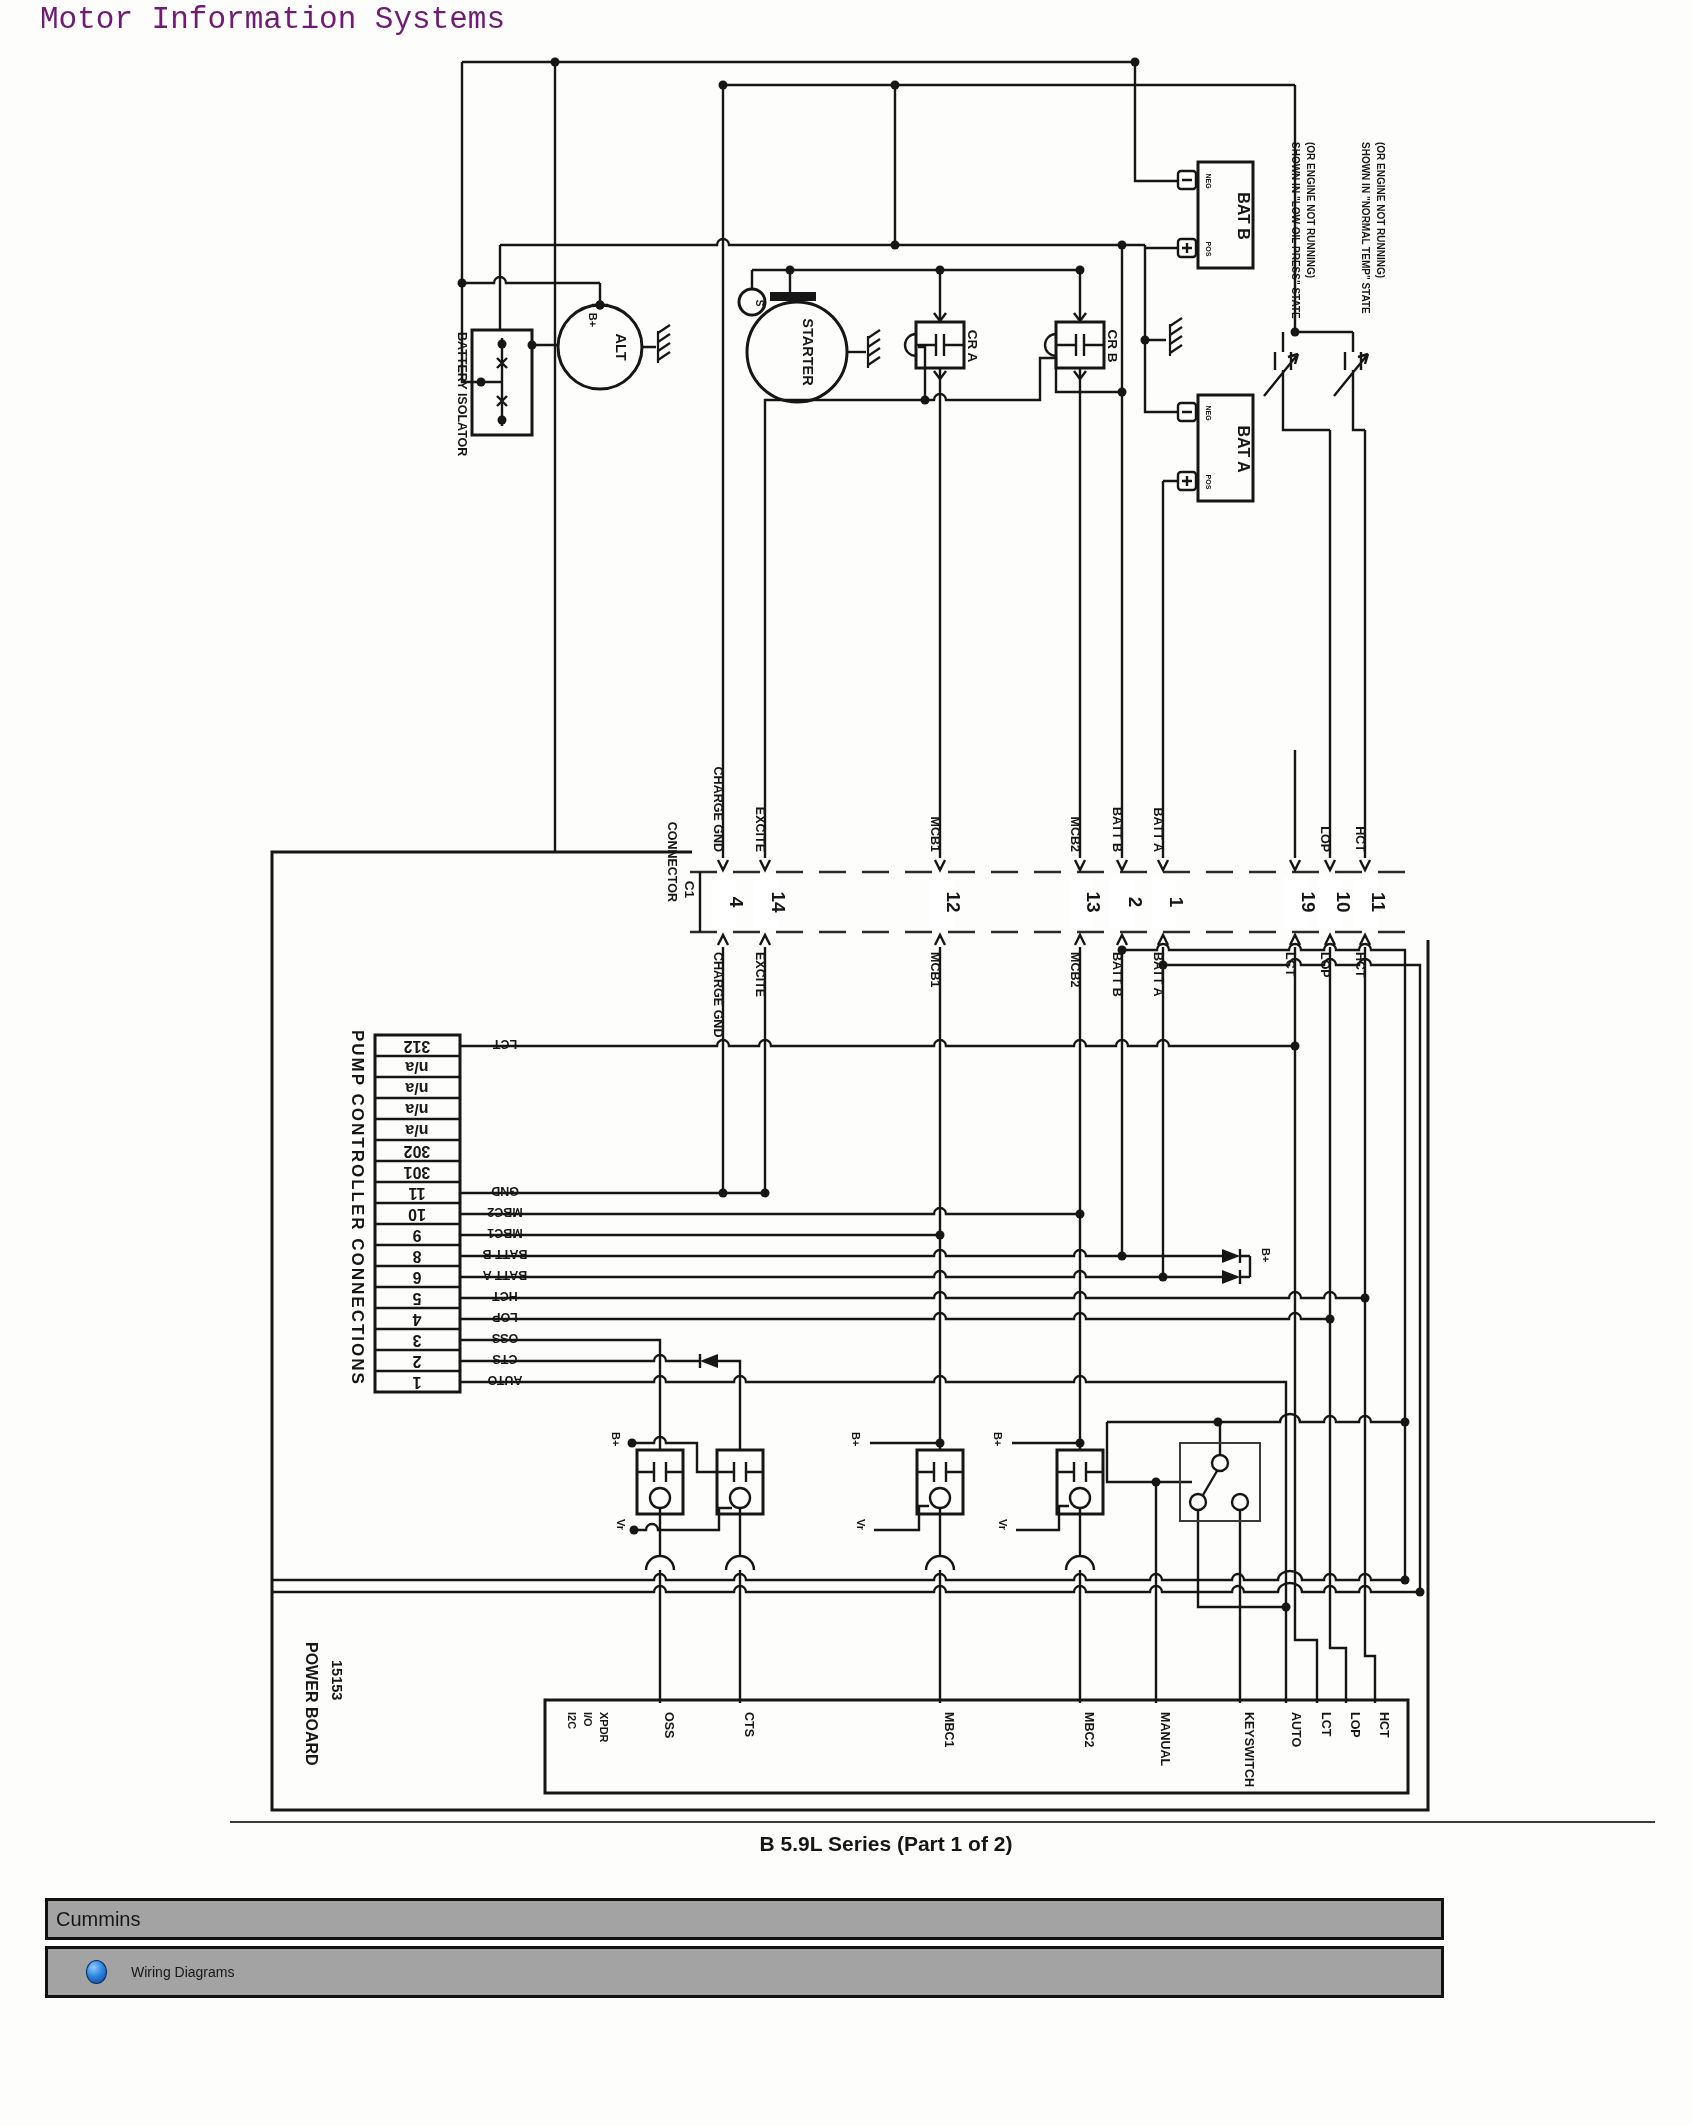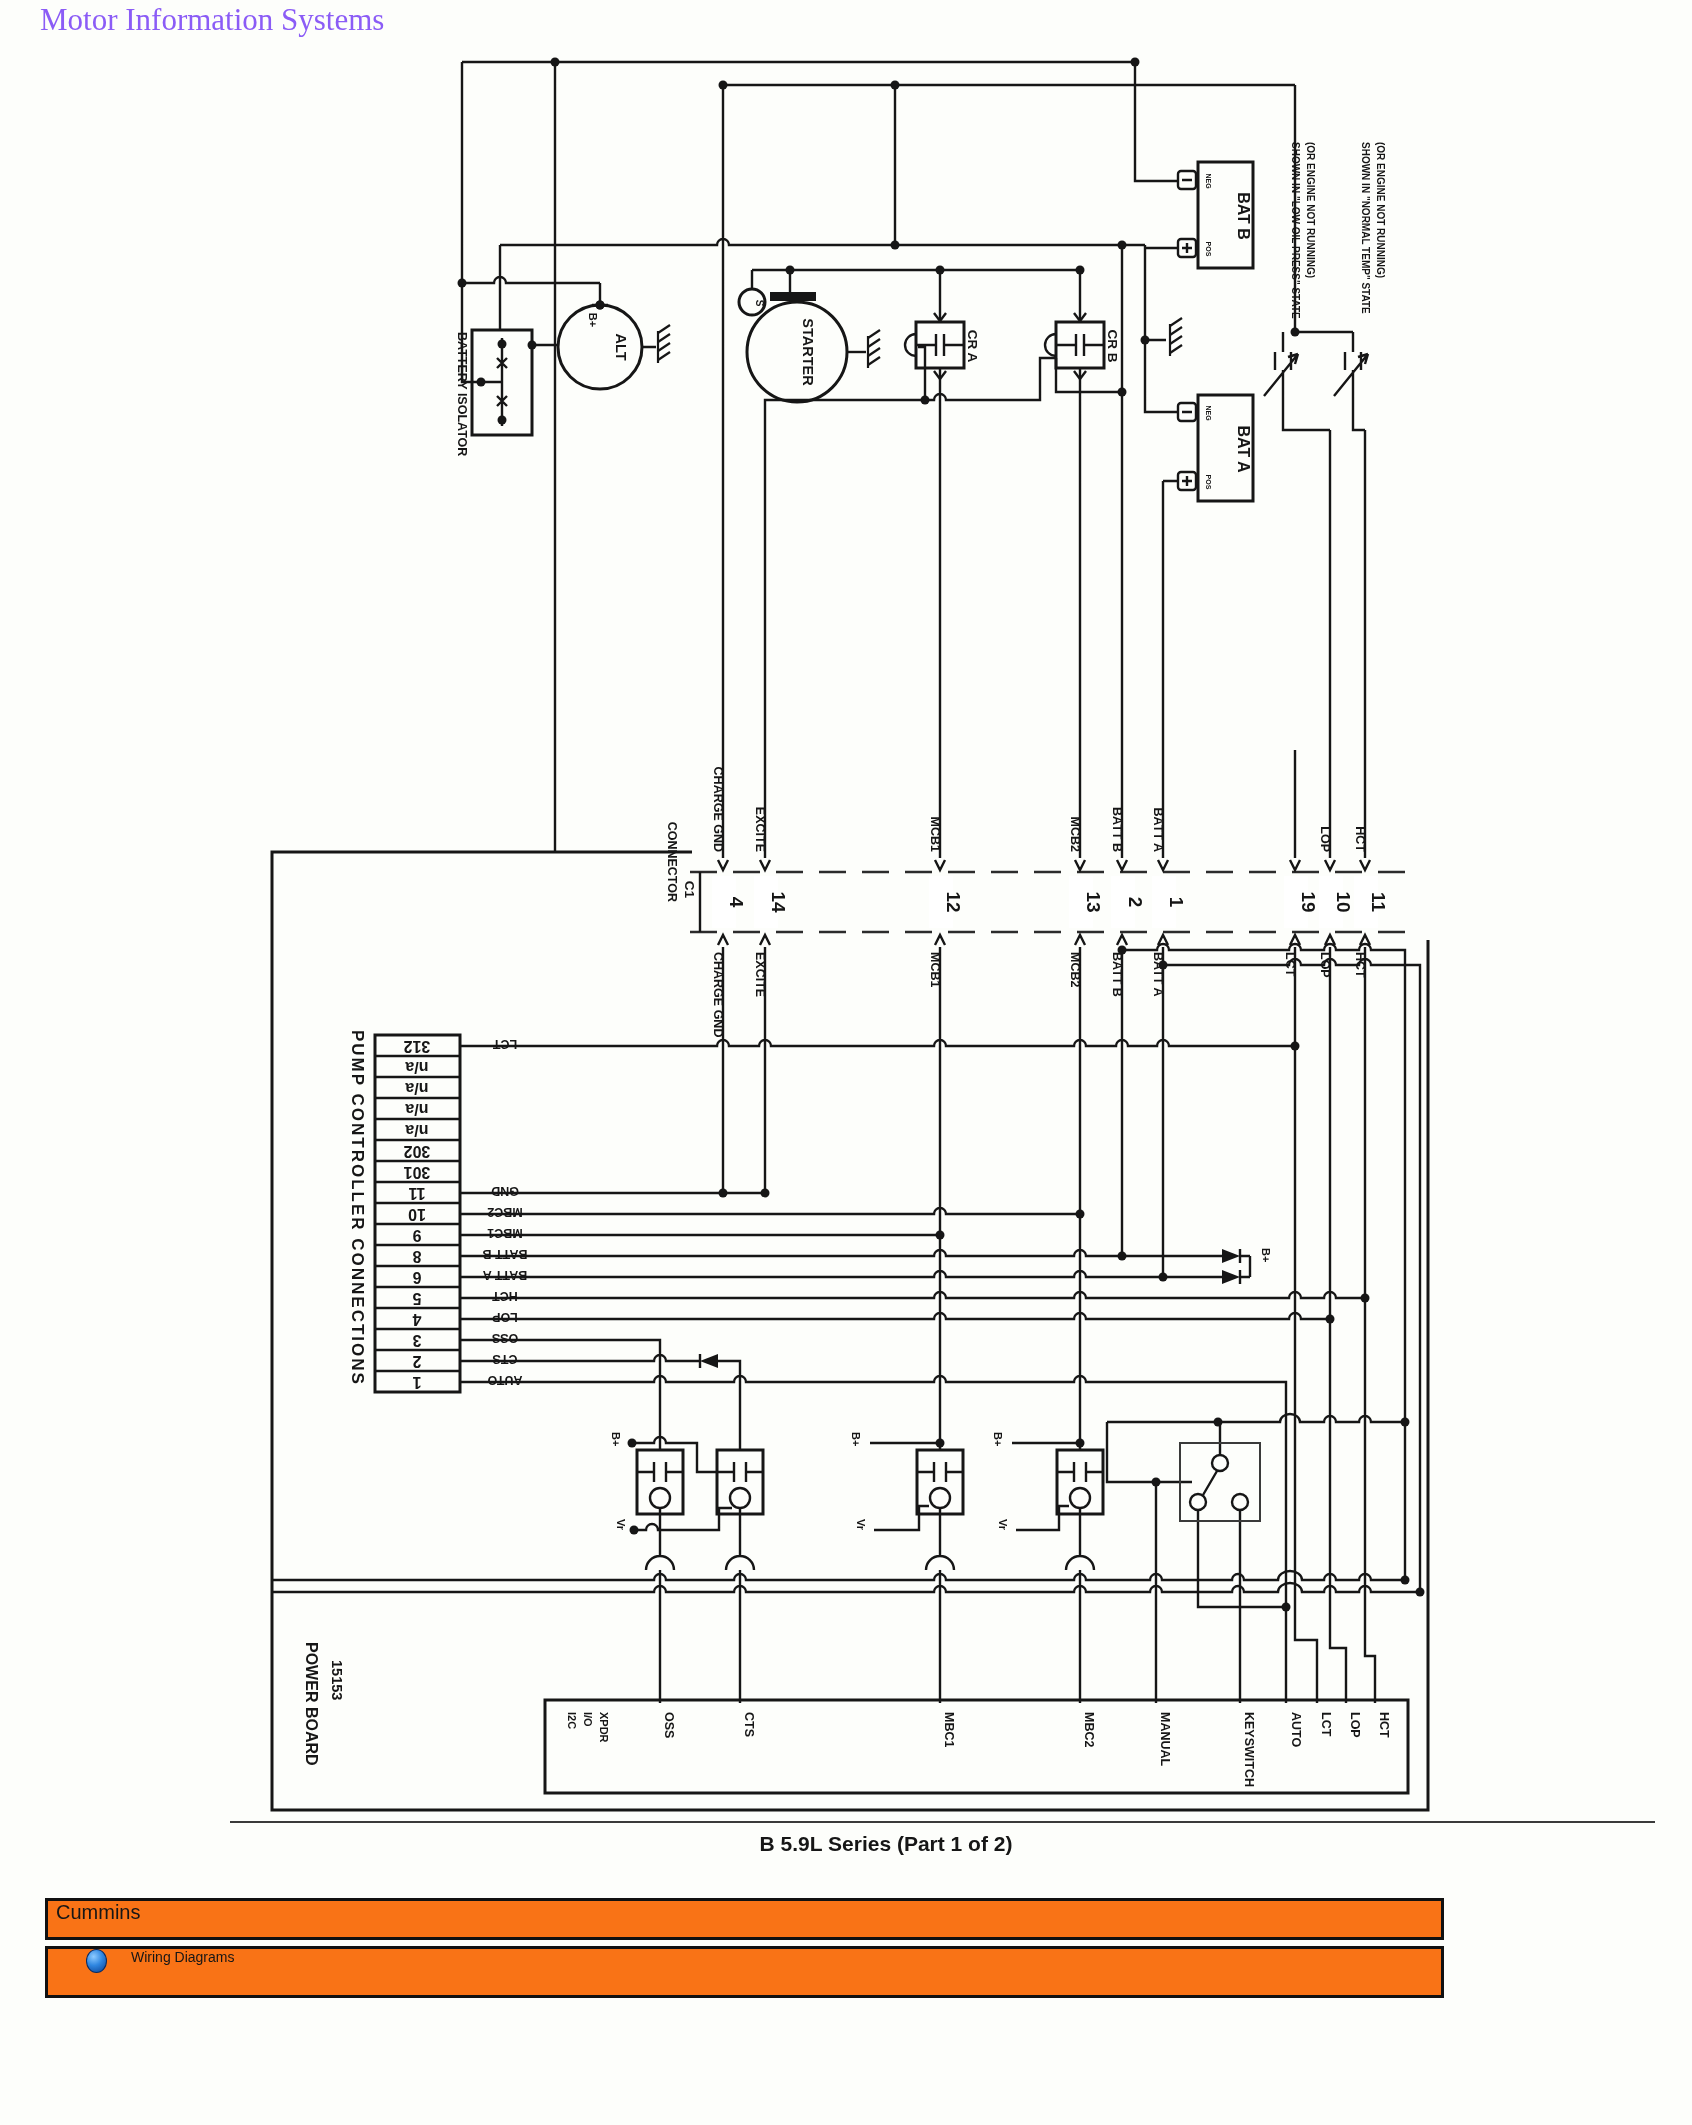--- a/index.html
+++ b/index.html
@@ -1,23 +1,23 @@
 <!DOCTYPE html>
 <html><head>
 <meta charset="utf-8">
 <style>
   html,body{margin:0;padding:0;background:#fff;}
   .page{position:relative;width:1692px;height:2125px;background:#fdfefb;overflow:hidden;
         font-family:"Liberation Sans",sans-serif;}
-  .doc-title{position:absolute;left:40px;top:2px;font-family:Liberation Serif, serif;
-             font-size:31px;color:#8b5cf6;}
+  .doc-title{position:absolute;left:40px;top:2px;font-family:Liberation Mono, monospace;
+             font-size:31px;color:#701a75;}
   .caption{position:absolute;left:0;top:1832px;width:1692px;text-align:center;
            font-size:21px;font-weight:bold;color:#161616;margin-left:40px;}
-  .footer-row{position:absolute;left:45px;width:1399px;border:3px solid #111;background:#f97316;
-              box-sizing:border-box;display:flex;align-items:flex-start;color:#161616;}
+  .footer-row{position:absolute;left:45px;width:1399px;border:3px solid #111;background:#a3a3a3;
+              box-sizing:border-box;display:flex;align-items:center;color:#161616;}
   .footer-row1{top:1898px;height:42px;font-size:20px;padding-left:8px;}
   .footer-row2{top:1946px;height:52px;font-size:14px;padding-left:38px;}
   .globe{width:19px;height:22px;border-radius:50%;margin-right:24px;
          background:radial-gradient(circle at 35% 30%, #8ecbff 0%, #2f86e0 45%, #0b3f8f 100%);
          border:1px solid #072b63;}
   svg{position:absolute;left:0;top:0;}
   svg .w{stroke:#161616;stroke-width:2.4;fill:none;}
   svg .w2{stroke:#3a3a3a;stroke-width:2;fill:none;}
   svg .bx{stroke:#161616;stroke-width:3;fill:none;}
   svg .dash{stroke:#2b2b2b;stroke-width:2.4;fill:none;stroke-dasharray:27 16;}

